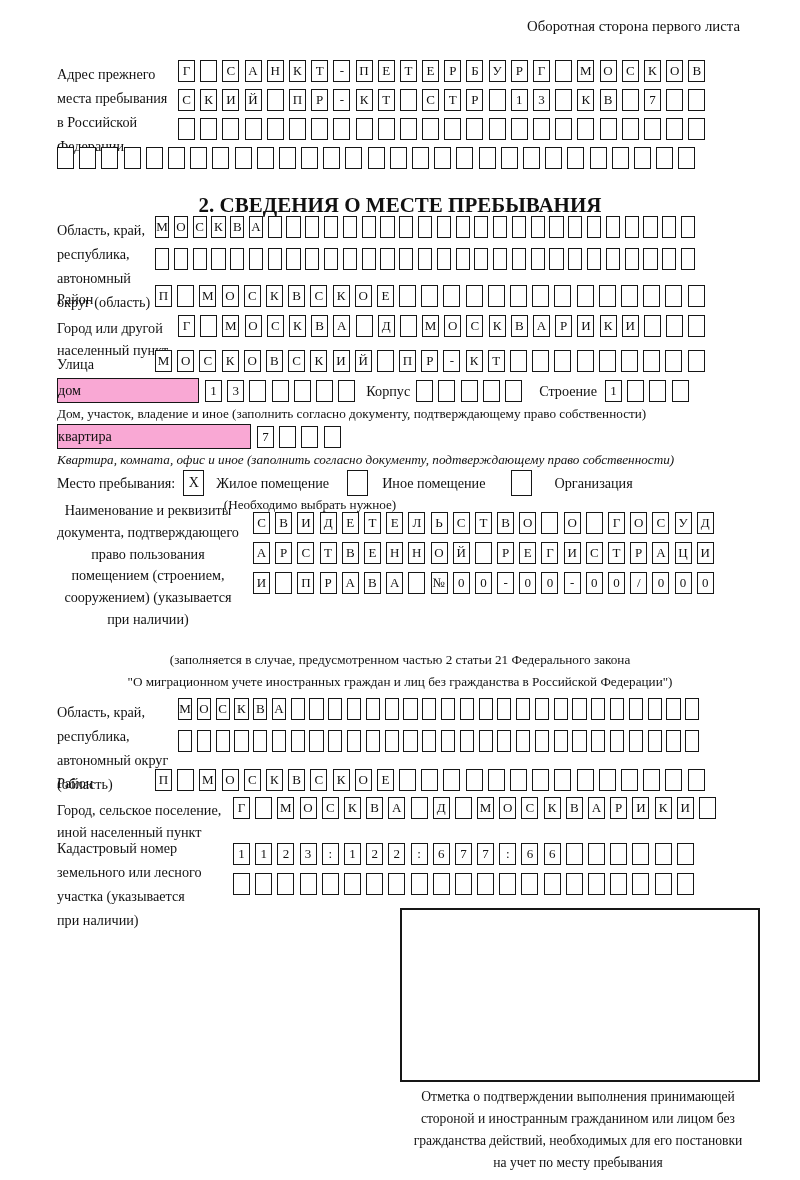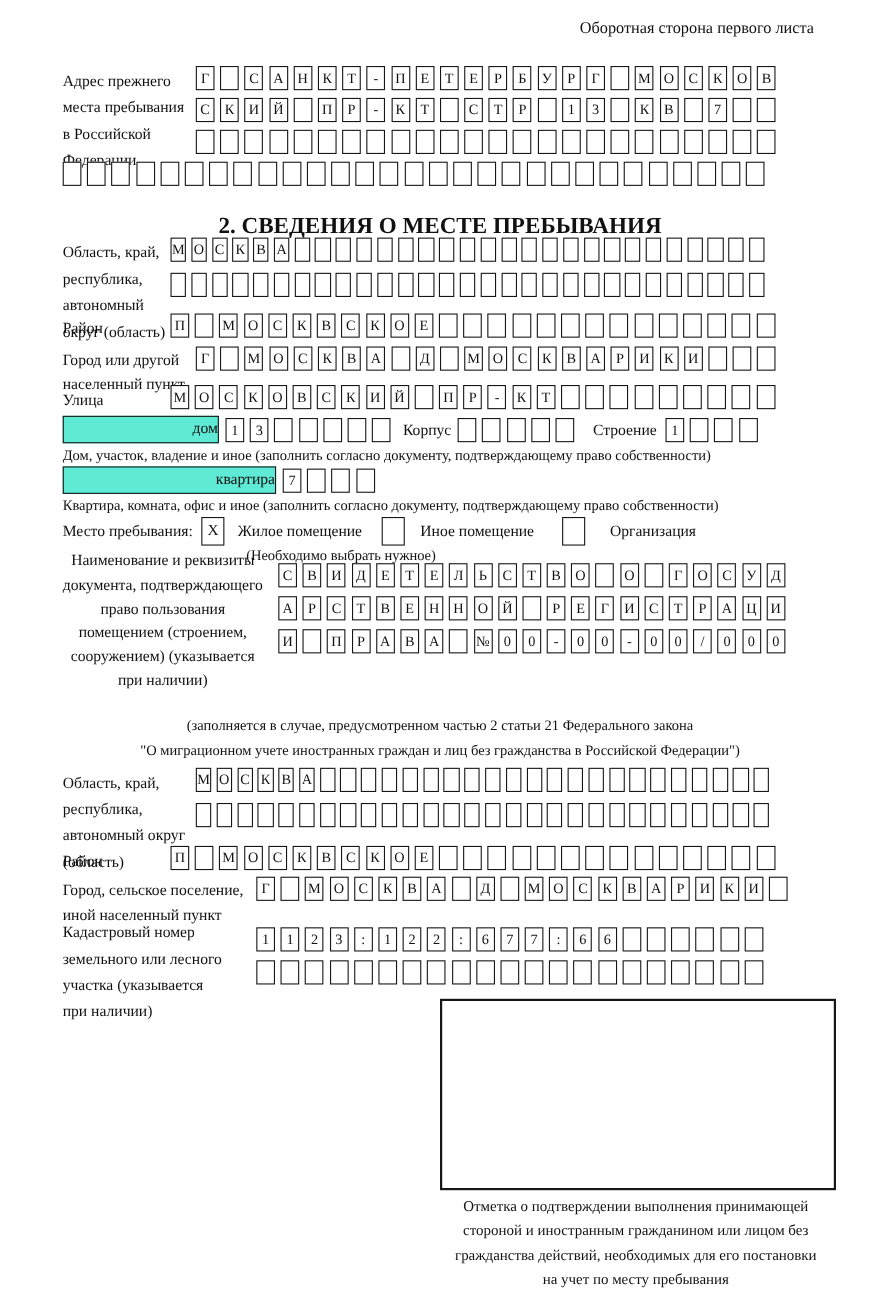--- a/index.html
+++ b/index.html
@@ -16,21 +16,21 @@
   .center{text-align:center;width:800px;left:0;}
   .title{font-weight:bold;font-size:21px;}
   
   .cr{display:flex;}
   .cell{
     flex:none;width:15px;height:20px;border:1.7px solid #161616;margin-right:5.2px;
     text-align:center;font-size:13px;line-height:20px;background:#fff;
   }
   .narrow .cell{width:12.2px;margin-right:4.6px;}
   
-  .wbox{border:1.7px solid #161616;height:23px;line-height:23px;text-align:right;flex:none;background:#5eead4;}
+  .wbox{border:1.7px solid #161616;height:23px;line-height:23px;text-align:left;flex:none;background:#f9a8d4;}
   .cb{flex:none;width:19px;height:24px;border:1.8px solid #161616;text-align:center;line-height:24px;font-size:14px;background:#fff;}
   .hrow{display:flex;align-items:center;}
   .hrow .cr{margin:0;}
   .stamp{border:2px solid #161616;background:#fff;}
   .cap{line-height:22px;text-align:center;font-size:13.6px;}
 </style>
 </head>
 <body>
 
 <div class="page">
@@ -344,21 +344,21 @@
 
   <div class="abs hrow" style="left:57px;top:424px;">
     <div class="wbox" style="width:192px;margin-right:6px;">квартира</div>
     <div class="cr">
         <span class="cell">7</span>
         <span class="cell"></span>
         <span class="cell"></span>
         <span class="cell"></span>
       </div>
   </div>
-  <div class="abs note" style="left:57px;top:452px;">Квартира, комната, офис и иное (заполнить согласно документу, подтверждающему право собственности)</div>
+  <div class="abs note" style="left:57px;top:452px;font-style:italic;">Квартира, комната, офис и иное (заполнить согласно документу, подтверждающему право собственности)</div>
 
   <div class="abs hrow" style="left:57px;top:470px;">
     <div class="lbl">Место пребывания:</div>
     <div class="cb" style="margin-left:8px;">X</div>
     <div class="lbl" style="margin-left:12px;">Жилое помещение</div>
     <div class="cb" style="margin-left:18px;"></div>
     <div class="lbl" style="margin-left:14px;">Иное помещение</div>
     <div class="cb" style="margin-left:26px;"></div>
     <div class="lbl" style="margin-left:22px;">Организация</div>
   </div>

